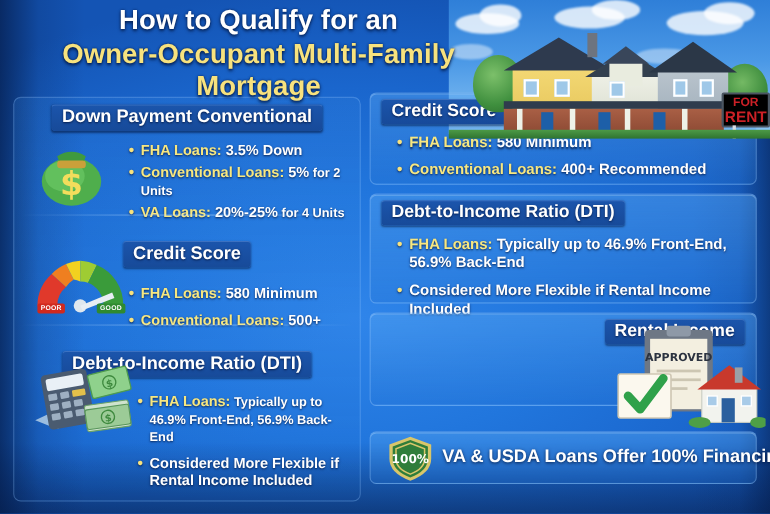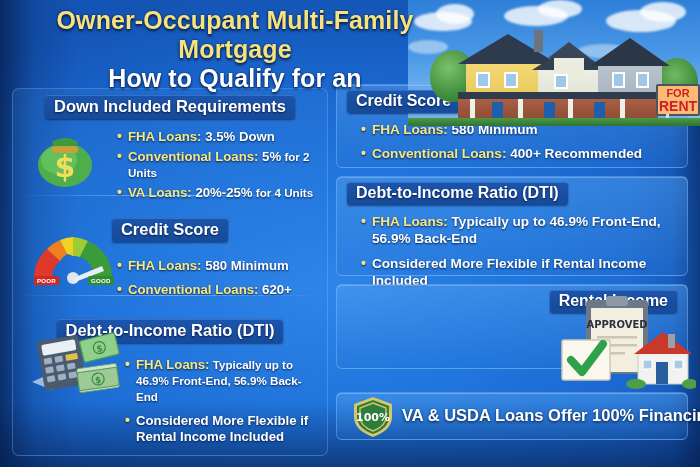--- a/index.html
+++ b/index.html
@@ -178,39 +178,39 @@
   <div class="h-part" style="left:84px;top:96px;width:11px;height:19px;background:#1d5fa8;"></div>
   <div class="h-part" style="left:136px;top:96px;width:11px;height:19px;background:#1d5fa8;"></div>
   <div class="h-part" style="left:186px;top:96px;width:11px;height:19px;background:#1d5fa8;"></div>
 
   <div class="h-part" style="left:68px;top:66px;width:14px;height:16px;background:#9fc8e8;border:2px solid #fff;"></div>
   <div class="h-part" style="left:96px;top:66px;width:14px;height:16px;background:#9fc8e8;border:2px solid #fff;"></div>
   <div class="h-part" style="left:146px;top:68px;width:14px;height:15px;background:#9fc8e8;border:2px solid #fff;"></div>
   <div class="h-part" style="left:204px;top:66px;width:13px;height:16px;background:#9fc8e8;border:2px solid #fff;"></div>
   <div class="h-part" style="left:228px;top:66px;width:13px;height:16px;background:#9fc8e8;border:2px solid #fff;"></div>
 
-  <div class="h-part" style="left:248px;top:78px;width:44px;height:32px;background:#fdba74;border:2px solid #4b5561;border-radius:2px;display:flex;flex-direction:column;align-items:center;justify-content:center;line-height:1;">
+  <div class="h-part" style="left:248px;top:78px;width:44px;height:32px;background:#000000;border:2px solid #4b5561;border-radius:2px;display:flex;flex-direction:column;align-items:center;justify-content:center;line-height:1;">
     <span style="font-size:11px;font-weight:bold;color:#cc2026;">FOR</span>
     <span style="font-size:14px;font-weight:bold;color:#cc2026;">RENT</span>
   </div>
   <div class="h-part" style="left:258px;top:108px;width:3px;height:12px;background:#d8dde3;"></div>
 
   <div class="h-part" style="left:0;top:112px;width:292px;height:8px;background:linear-gradient(180deg,#4d9a46,#2f7330);"></div>
 </div>
 
 <div id="title-block">
+  <div id="title-line1">How to Qualify for an</div>
   <div id="title-line2">Owner-Occupant Multi-Family Mortgage</div>
-  <div id="title-line1">How to Qualify for an</div>
 </div>
 
 <div id="left-col">
 
   <div class="sec" style="padding-top:6px;">
     <div style="text-align:center;">
-      <span class="sec-title">Down Included Requirements</span>
+      <span class="sec-title">Down Payment Conventional</span>
     </div>
     <ul class="bullets" style="margin:10px 8px 0 104px;">
       <li>
         <span class="lbl">FHA Loans:</span><span> 3.5% Down</span>
       </li>
       <li>
         <span class="lbl">Conventional Loans:</span><span> 5%</span><span class="sm"> for 2 Units</span>
       </li>
       <li>
         <span class="lbl">VA Loans:</span><span> 20%-25%</span><span class="sm"> for 4 Units</span>
@@ -222,21 +222,21 @@
 
   <div class="sec" style="margin-top:17px;">
     <div style="text-align:center;">
       <span class="sec-title">Credit Score</span>
     </div>
     <ul class="bullets" style="margin:16px 8px 0 104px;">
       <li>
         <span class="lbl">FHA Loans:</span><span> 580 Minimum</span>
       </li>
       <li style="margin-top:8px;">
-        <span class="lbl">Conventional Loans:</span><span> 620+</span>
+        <span class="lbl">Conventional Loans:</span><span> 500+</span>
       </li>
     </ul>
   </div>
 
   <div class="sec-div" style="top:206px;"></div>
 
   <div class="sec" style="margin-top:20px;">
     <div style="text-align:center;">
       <span class="sec-title">Debt-to-Income Ratio (DTI)</span>
     </div>

